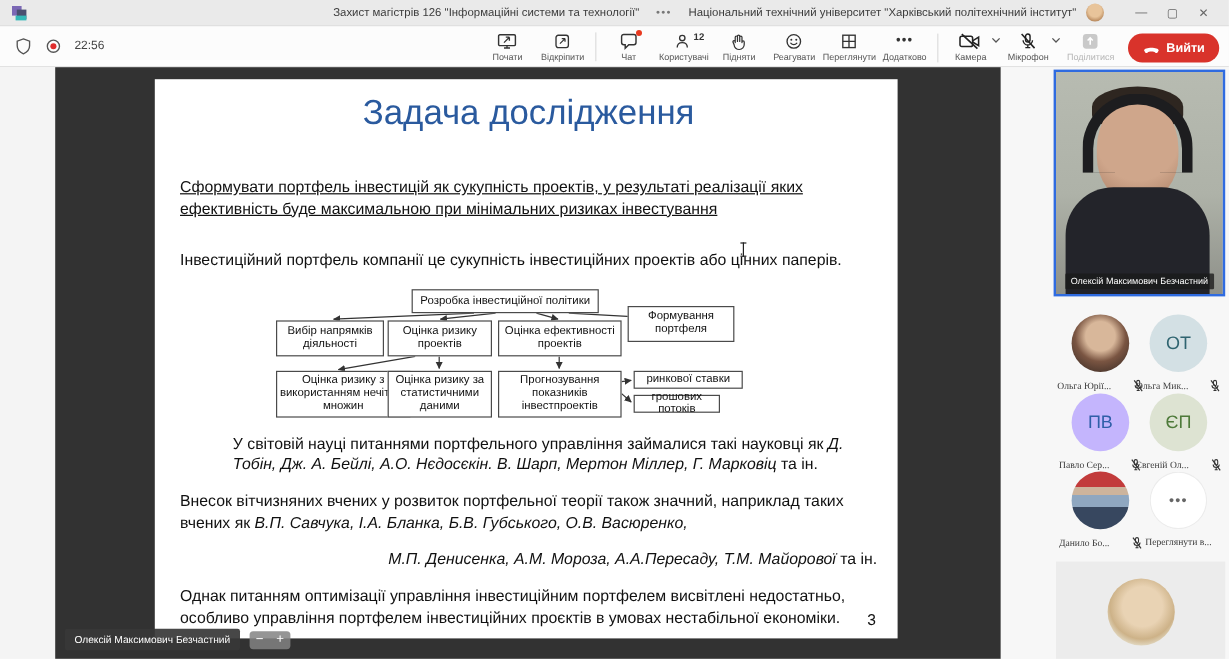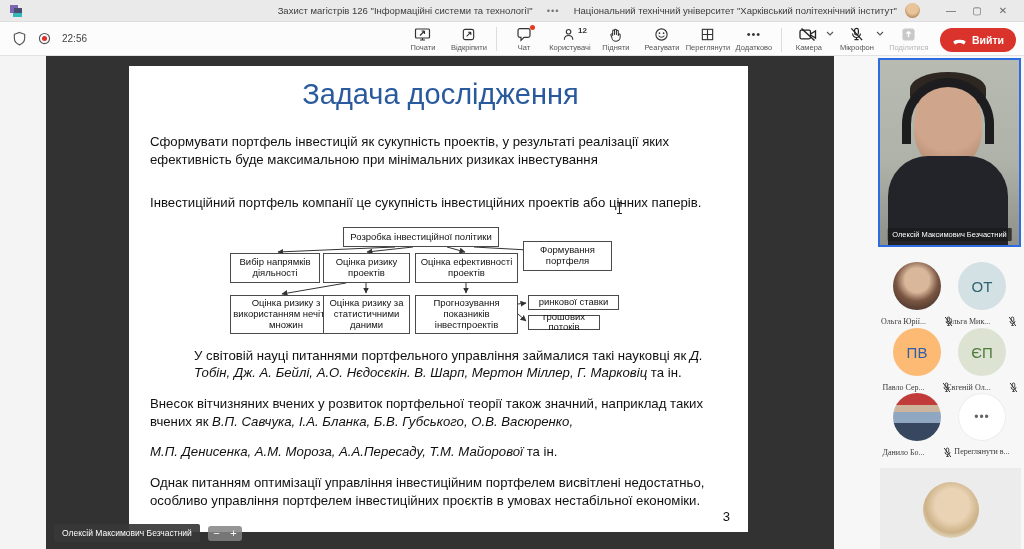--- a/index.html
+++ b/index.html
@@ -38,25 +38,25 @@
   .leave-btn{margin-left:6px;margin-top:3px;height:24px;padding:0 12px;border:none;border-radius:12px;
              background:#d9332b;color:#fff;font-size:10.5px;font-weight:bold;display:flex;align-items:center;gap:5px;
              font-family:"Liberation Sans",sans-serif;cursor:pointer;}
   
   .leftstrip{position:absolute;left:0;top:56px;width:46px;height:493px;background:#f4f4f4;}
   .stage{position:absolute;left:46px;top:56px;width:788px;height:493px;background:#323232;}
   .slide{position:absolute;left:83px;top:10px;width:619px;height:466px;background:#fff;color:#111;
          padding:0 17px 0 21px;box-sizing:border-box;overflow:hidden;}
   .s-title{margin-top:12px;text-align:center;font-size:29px;color:#2a5a9e;}
   .s-p{font-size:13.2px;line-height:1.33;}
-  .p1{margin-top:22px;}
+  .p1{margin-top:36px;text-decoration:underline;}
   .p2{margin-top:26px;}
   .p3{margin-top:12px;margin-left:44px;}
   .p4{margin-top:6px;}
-  .p5{margin-top:6px;}
+  .p5{margin-top:6px;text-align:right;}
   .p6{margin-top:6px;}
   .pagenum{position:absolute;right:18px;bottom:8px;font-size:13px;}
   .cursor-ibeam{position:absolute;left:487px;top:136px;width:7px;height:12px;}
   .cursor-ibeam::before{content:"";position:absolute;left:3px;top:0;width:1px;height:12px;background:#222;}
   .cursor-ibeam::after{content:"";position:absolute;left:1px;top:0;width:5px;height:1px;background:#222;box-shadow:0 11px 0 #222;}
   
   .flow{position:relative;margin-top:10px;height:110px;}
   .fbox{position:absolute;border:1px solid #4a4a4a;background:#fff;display:flex;align-items:center;justify-content:center;
         text-align:center;font-size:9.5px;line-height:1.12;box-sizing:border-box;padding:1px 2px;}
   .fb-root{left:193px;top:2px;width:156px;height:20px;}
@@ -86,21 +86,21 @@
               border-radius:50px 50px 0 0;box-sizing:border-box;}
   .spk-torso{position:absolute;left:8px;top:96px;width:120px;height:95px;border-radius:40px 40px 0 0;background:#23242a;}
   .spk-name{position:absolute;left:50%;transform:translateX(-50%);bottom:4px;background:rgba(25,25,25,.78);
             color:#fff;font-size:7.5px;padding:2px 5px;white-space:nowrap;border-radius:1px;}
   .ptile{position:absolute;width:80px;display:flex;flex-direction:column;align-items:center;cursor:pointer;text-align:center;}
   .pt-c1{left:43px;} .pt-c2{left:108px;}
   .pt-r1{top:206px;} .pt-r2{top:272px;} .pt-r3{top:337px;}
   .pava{width:48px;height:48px;border-radius:50%;display:flex;align-items:center;justify-content:center;
         font-size:15px;font-weight:normal;}
   .pava.ot{background:#d3e0e4;color:#2f6470;}
-  .pava.pv{background:#fdba74;color:#2f5fa8;}
+  .pava.pv{background:#c4b5fd;color:#2f5fa8;}
   .pava.ep{background:#dde3d2;color:#4e7a3a;}
   .pava.more{background:#fff;color:#666;font-size:12px;letter-spacing:1px;box-shadow:0 0 0 1px #ececec inset;}
   .pava.photo1{background:radial-gradient(circle at 50% 38%,#d8b79a 0 32%,#7a5542 55%,#47342b 85%,#3a2b24 100%);}
   .pava.photo2{background:linear-gradient(180deg,#c23b3b 0 26%,#cdb49c 26% 40%,#8fa7c0 40% 62%,#37475f 62% 100%);}
   .plabel{margin-top:6px;display:flex;align-items:center;gap:18px;font-size:8px;color:#3a3a3a;white-space:nowrap;font-family:Liberation Serif, serif;}
   .bottomtile{position:absolute;left:46px;top:412px;width:141px;height:81px;background:#ececec;display:flex;
               align-items:flex-start;justify-content:center;cursor:pointer;}
   .bt-ava{margin-top:14px;width:56px;height:56px;border-radius:50%;
           background:radial-gradient(circle at 52% 42%,#e9d3b4 0 38%,#cdb288 62%,#e6e0cd 78%,#f0ece0 100%);}
   svg.ic{display:block;}

